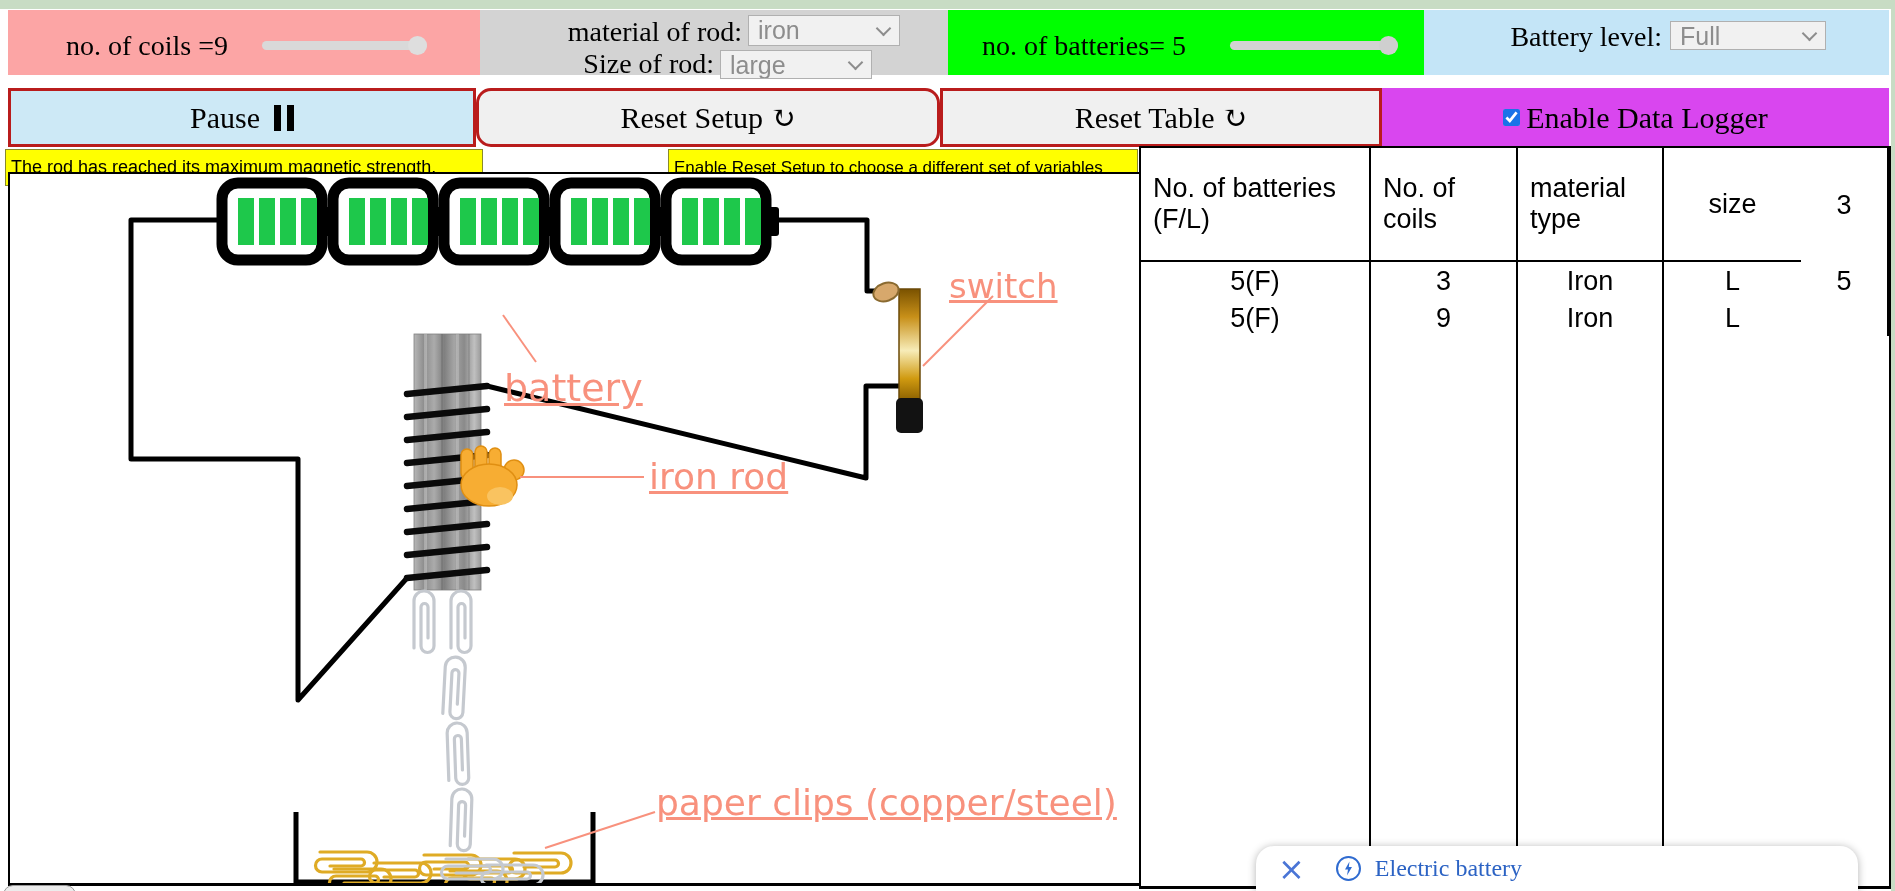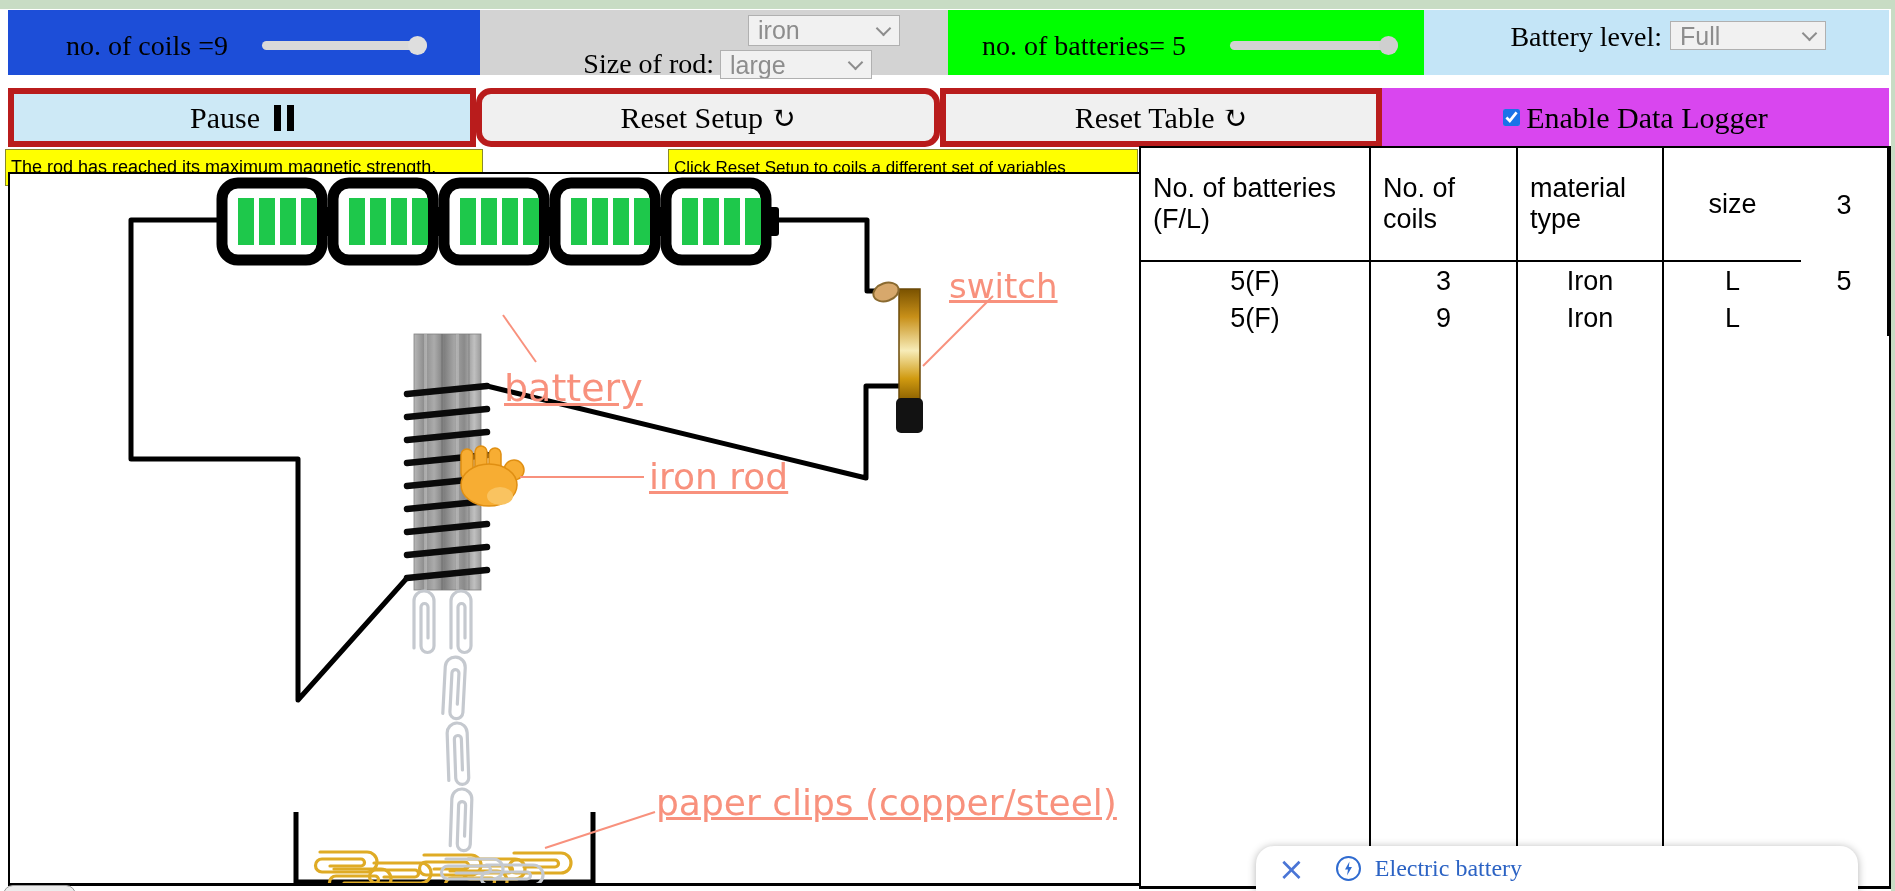--- a/index.html
+++ b/index.html
@@ -7,38 +7,38 @@
     position:relative;width:1895px;height:891px;overflow:hidden;background:#ffffff;
     font-family:"Liberation Serif","DejaVu Serif",serif;color:#000;
   }
   .abs{position:absolute;}
   
   .edge-top{left:0;top:0;width:1895px;height:9px;background:#c8dcc4;}
   .edge-right{left:1891px;top:0;width:4px;height:891px;background:#c8dcc4;}
 
   
   .panel{top:10px;height:65px;}
-  .panel-coils{left:8px;width:472px;background:#1d4ed8;}
+  .panel-coils{left:8px;width:472px;background:#fca5a5;}
   .panel-rod{left:480px;width:468px;background:#d3d3d3;}
   .panel-batt{left:948px;width:476px;background:#00ff00;padding-left:24px;}
   .panel-level{left:1424px;width:465px;background:#c4e5f7;}
   .ctl-label{font-size:28px;line-height:32px;white-space:nowrap;}
   .rlabel{text-align:right;}
   
   .sel{background:#f1f1f1;border:1px solid #b0b0b0;color:#8d8d8d;
        font-family:"Liberation Sans","DejaVu Sans",sans-serif;font-size:25px;
        line-height:29px;padding-left:9px;box-sizing:border-box;white-space:nowrap;overflow:hidden;}
   .chev{position:absolute;right:10px;top:50%;width:9px;height:9px;margin-top:-8px;
         border-right:2px solid #8d8d8d;border-bottom:2px solid #8d8d8d;transform:rotate(45deg);}
   
   .track{height:9px;border-radius:5px;background:#d9d9d9;}
   .thumb{width:19px;height:19px;border-radius:50%;background:#dedede;}
 
   
-  .btn{top:88px;height:59px;box-sizing:border-box;border:6px solid #b91c1c;
+  .btn{top:88px;height:59px;box-sizing:border-box;border:3px solid #b91c1c;
        display:flex;align-items:center;justify-content:center;font-size:30px;}
   .btn-pause{left:8px;width:468px;background:#cde9f6;}
   .btn-reset-setup{left:476px;width:464px;background:#f0f0f0;border-radius:15px;}
   .btn-reset-table{left:940px;width:442px;background:#f0f0f0;}
   .logger{left:1382px;top:88px;width:507px;height:59px;background:#d946ef;
           display:flex;align-items:center;justify-content:center;font-size:30px;gap:4px;}
   .logger input{width:17px;height:17px;accent-color:#1a73e8;margin:0 2px 0 0;}
   .pause-bars{display:inline-flex;gap:6px;margin-left:14px;}
   .pause-bars i{display:block;width:7px;height:26px;background:#000;}
 
@@ -87,20 +87,21 @@
 
 <div class="abs edge-top"></div>
 
 <div class="abs panel panel-coils">
   <div class="abs ctl-label" style="left:58px;top:20px;">no. of coils =9</div>
   <div class="abs track" style="left:254px;top:31px;width:165px;"></div>
   <div class="abs thumb" style="left:400px;top:26px;"></div>
 </div>
 
 <div class="abs panel panel-rod">
+  <div class="abs ctl-label rlabel" style="left:0;top:6px;width:262px;">material of rod:</div>
   <div class="abs sel" style="left:268px;top:5px;width:152px;height:31px;">
     <span>iron</span>
     <span class="chev"></span>
   </div>
   <div class="abs ctl-label rlabel" style="left:0;top:38px;width:234px;">Size of rod:</div>
   <div class="abs sel" style="left:240px;top:40px;width:152px;height:29px;">
     <span>large</span>
     <span class="chev"></span>
   </div>
 </div>
@@ -131,21 +132,21 @@
 </div>
 <div class="abs btn btn-reset-table">
   <span>Reset Table ↻</span>
 </div>
 <div class="abs logger">
   <input type="checkbox" checked="" style="">
   <span>Enable Data Logger</span>
 </div>
 
 <div class="abs banner banner1">The rod has reached its maximum magnetic strength.</div>
-<div class="abs banner banner2">Click Reset Setup to coils a different set of variables</div>
+<div class="abs banner banner2">Enable Reset Setup to choose a different set of variables</div>
 
 <div class="abs canvas"></div>
 <svg class="abs" style="left:10px;top:174px;z-index:2;" width="1127" height="709" viewBox="10 174 1127 709">
   <defs>
     <linearGradient id="brass" x1="0" y1="0" x2="0" y2="1">
       <stop offset="0" stop-color="#7a5200"></stop>
         <stop offset="0.25" stop-color="#c89019"></stop>
       <stop offset="0.55" stop-color="#f7ecb8"></stop>
         <stop offset="0.8" stop-color="#d09a10"></stop>
       <stop offset="1" stop-color="#8a5f00"></stop>

